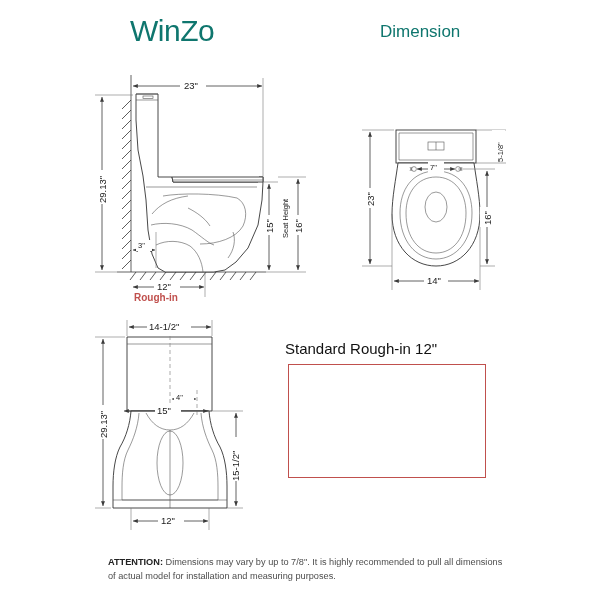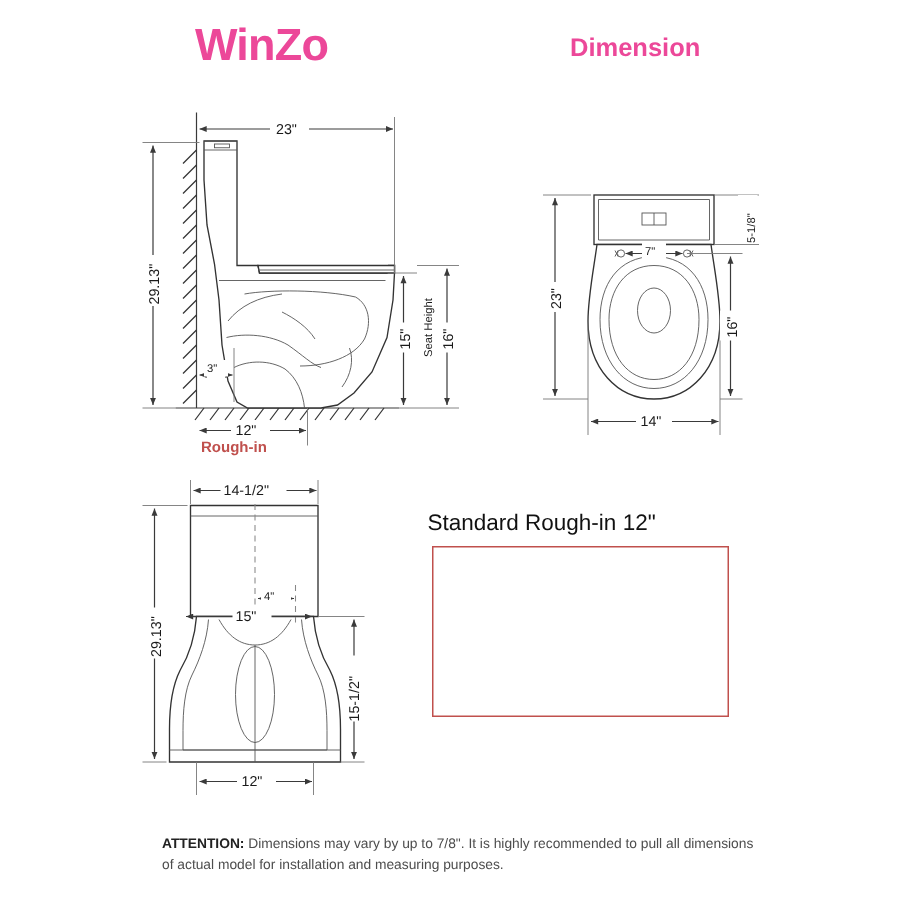--- a/index.html
+++ b/index.html
@@ -17,22 +17,22 @@
     overflow: hidden;
   }
   #page {
     position: absolute;
     left: 0; top: 0;
     width: 600px; height: 600px;
   }
   .hdr {
     position: absolute;
     top: 14px;
-    font-weight: bold;
-    color: #ec4899;
+    font-weight: normal;
+    color: #0f766e;
     letter-spacing: -0.5px;
     white-space: nowrap;
   }
   #brand-title {
     left: 130px;
     font-size: 30px;
   }
   #section-title {
     left: 380px;
     top: 22px;

